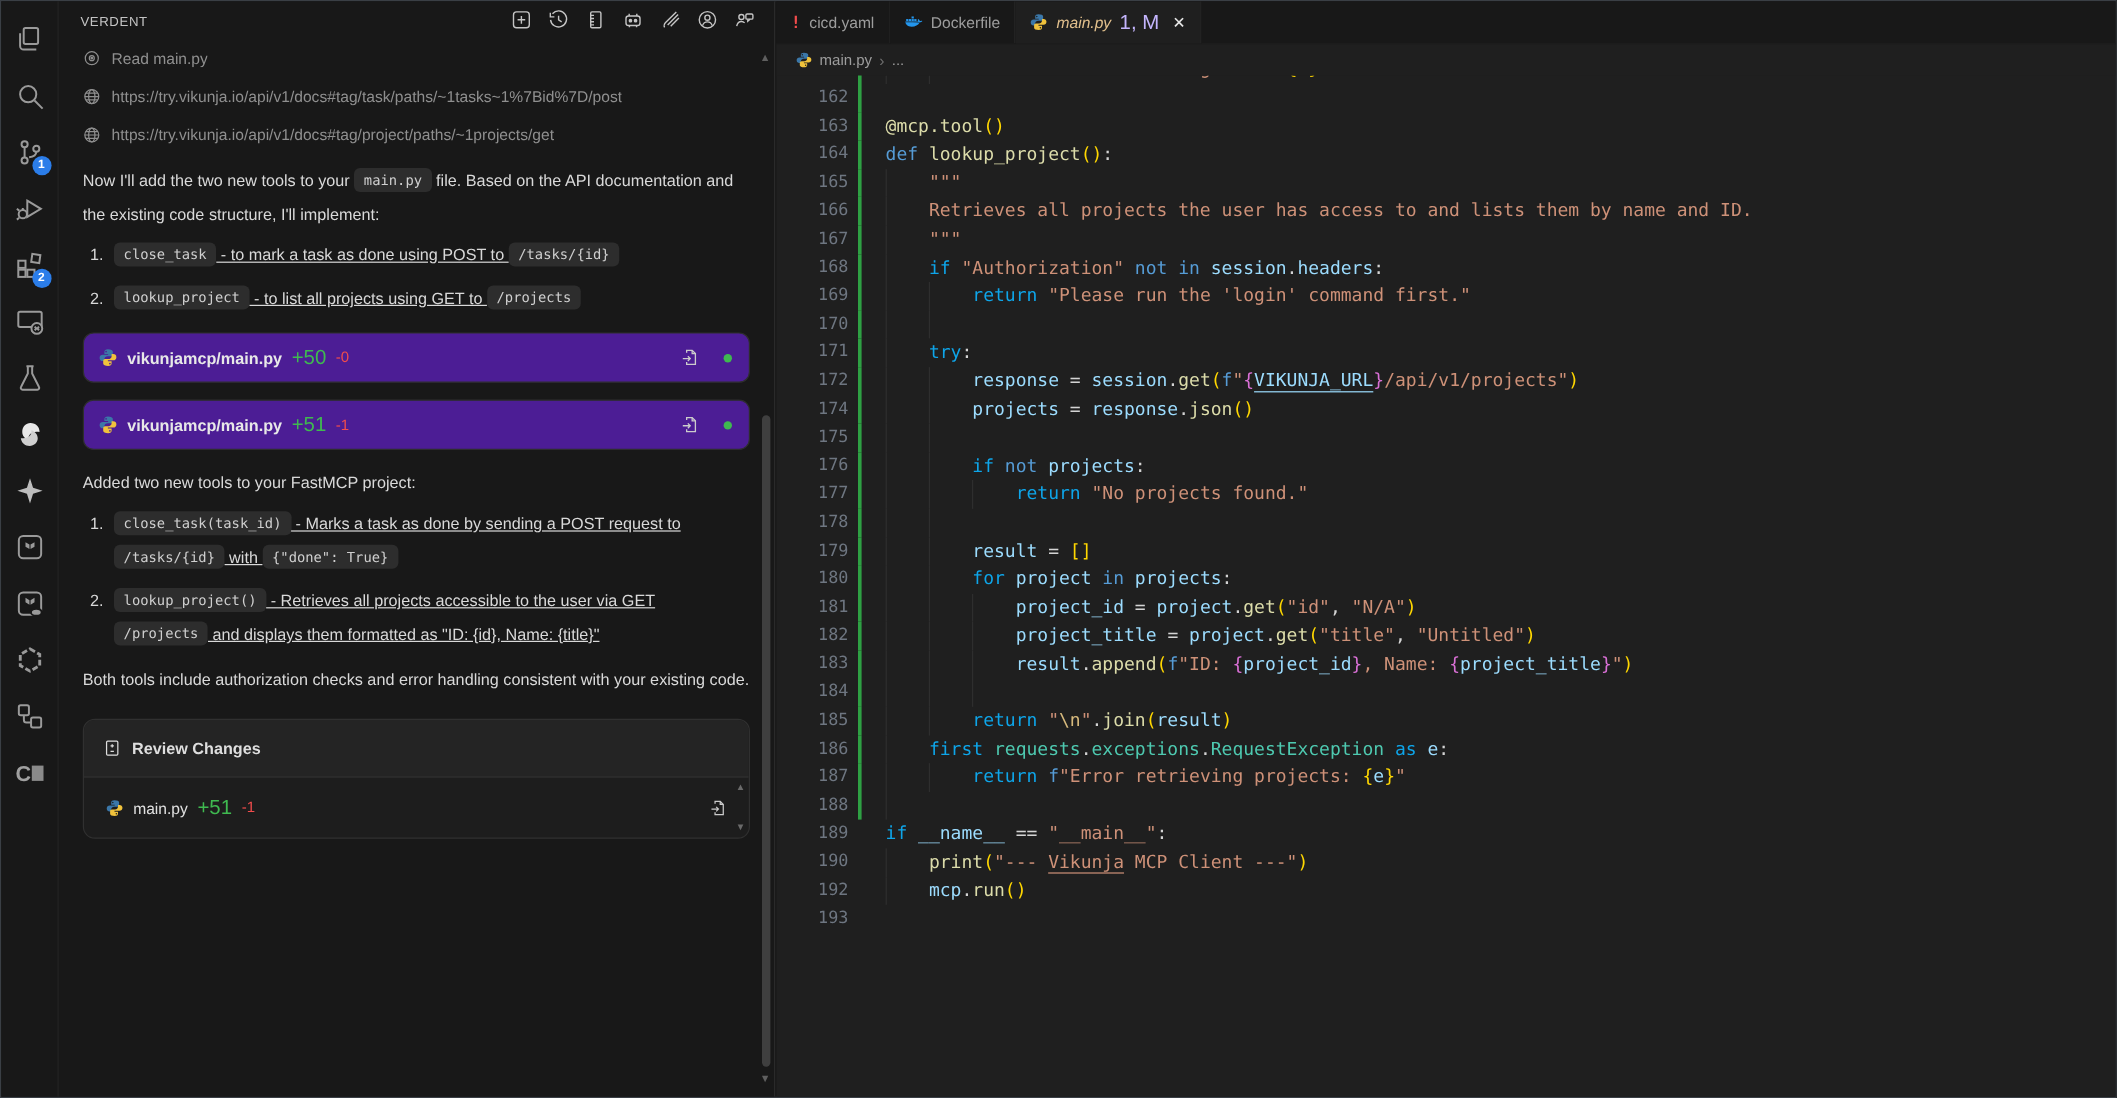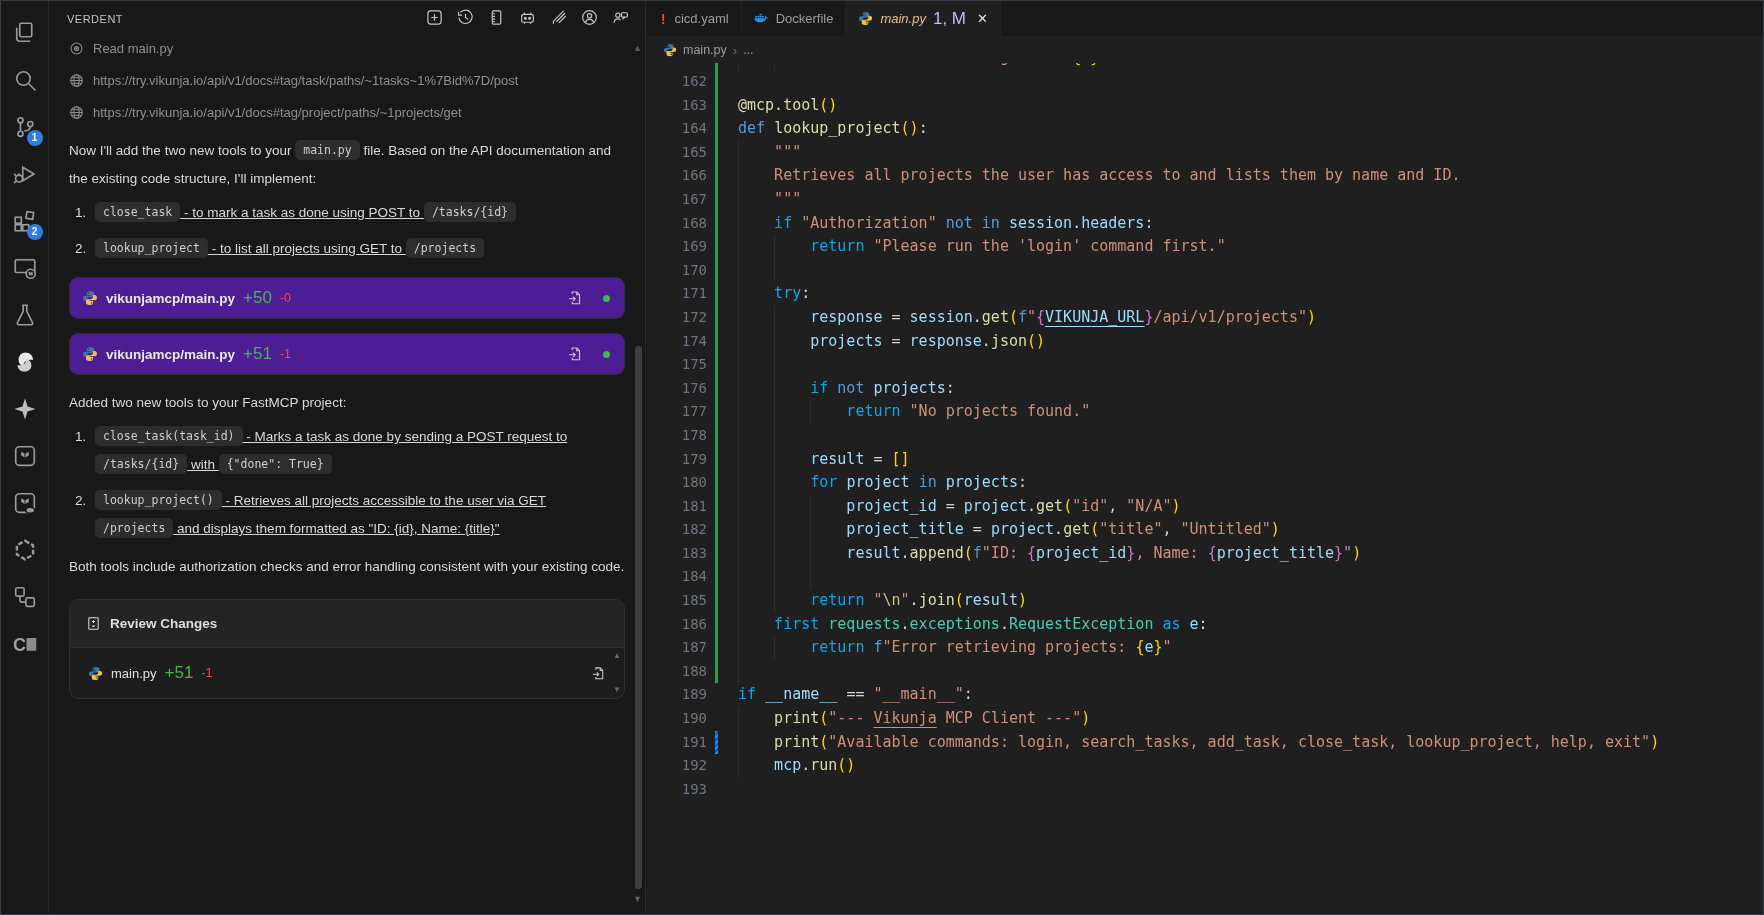--- a/index.html
+++ b/index.html
@@ -594,25 +594,20 @@
             <span class="ln">189</span>
             <span class="bar"></span>
             <div class="ct"><span class="tok-kw">if </span><span class="tok-var">__name__ </span><span class="tok-pl">== </span><span class="tok-str">"__main__"</span><span class="tok-pl">:</span></div>
           </div>
           <div class="cl">
             <span class="ln">190</span>
             <span class="bar"></span>
             <div class="ct"><span class="guide" style="left: 0ch;"></span><span class="tok-fn">    print</span><span class="tok-b1">(</span><span class="tok-str">"--- </span><span class="tok-str u-wave">Vikunja</span><span class="tok-str"> MCP Client ---"</span><span class="tok-b1">)</span></div>
           </div>
           <div class="cl">
-            <span class="ln">191</span>
-            <span class="bar m"></span>
-            <div class="ct"><span class="guide" style="left: 0ch;"></span><span class="tok-fn">    print</span><span class="tok-b1">(</span><span class="tok-str">"Available commands: login, search_tasks, add_task, close_task, lookup_project, help, exit"</span><span class="tok-b1">)</span></div>
-          </div>
-          <div class="cl">
             <span class="ln">192</span>
             <span class="bar"></span>
             <div class="ct"><span class="guide" style="left: 0ch;"></span><span class="tok-var">    mcp</span><span class="tok-pl">.</span><span class="tok-fn">run</span><span class="tok-b1">()</span></div>
           </div>
           <div class="cl">
             <span class="ln">193</span>
             <span class="bar"></span>
             <div class="ct"></div>
           </div>
         </div>

